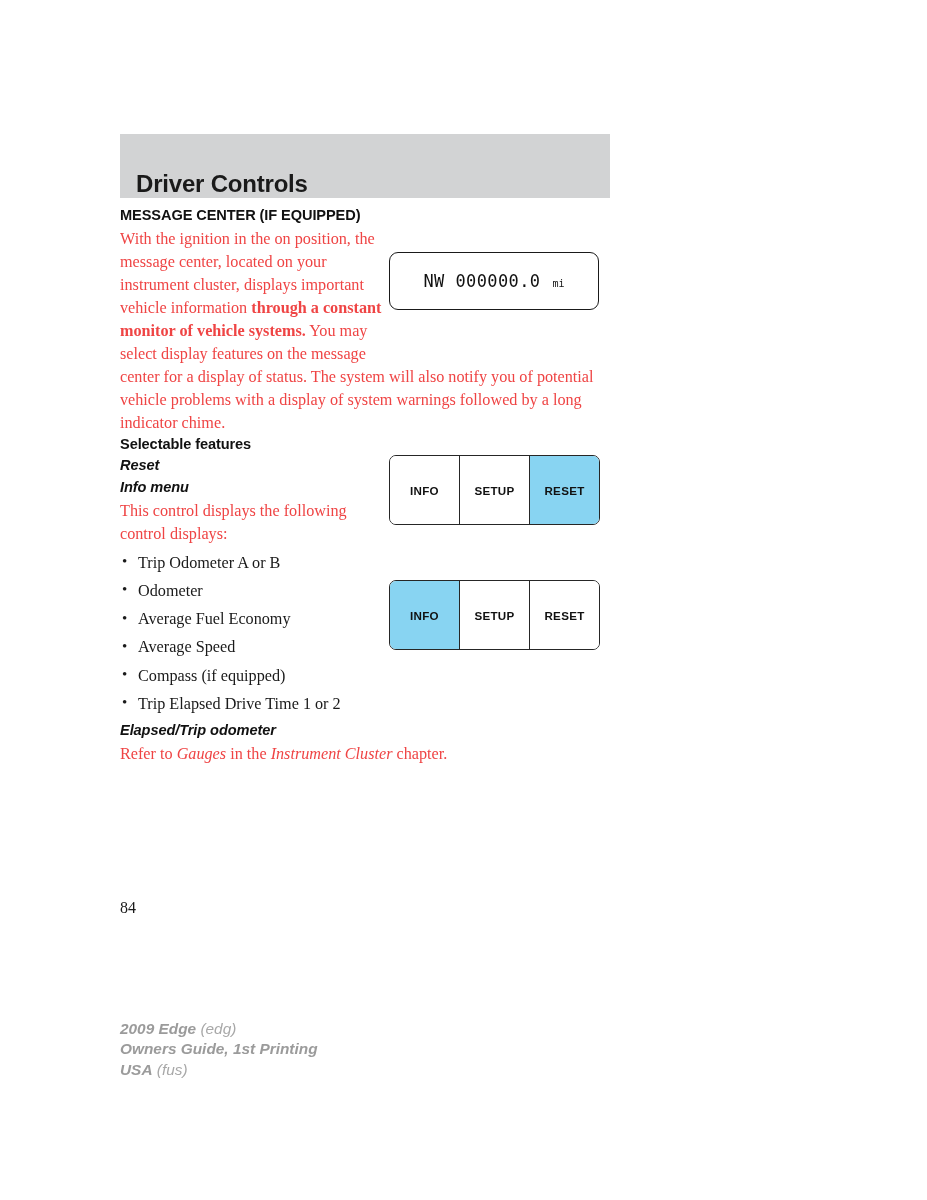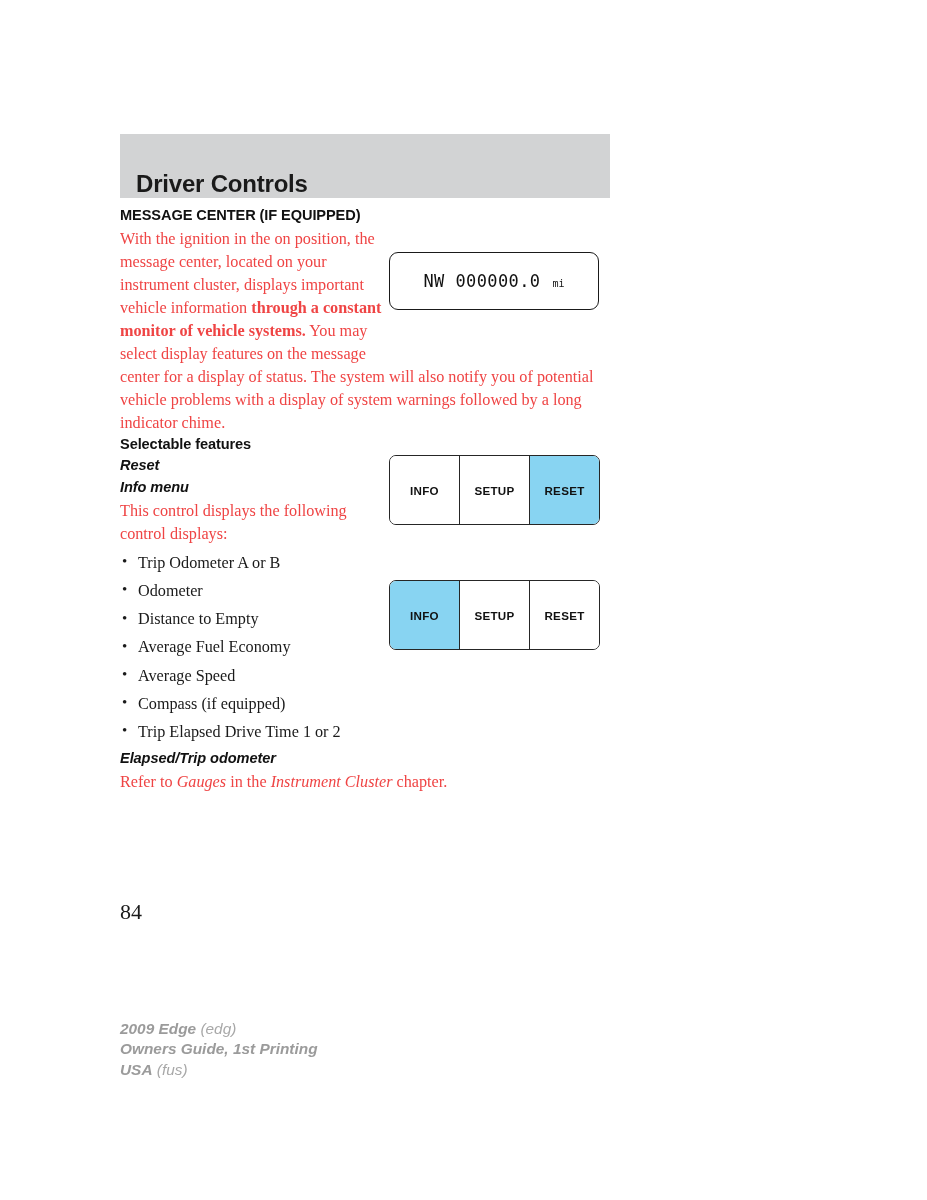--- a/index.html
+++ b/index.html
@@ -181,21 +181,21 @@
     font-size: 15px;
     color: #1a1a1a;
   }
 
   
   .page-number {
     position: absolute;
     left: 120px;
     top: 899px;
     font-family: "Liberation Serif", "DejaVu Serif", serif;
-    font-size: 22px;
+    font-size: 16px;
     color: #1a1a1a;
   }
 
   
   .footer {
     position: absolute;
     left: 120px;
     top: 1019px;
     font-family: "Liberation Sans", "DejaVu Sans", sans-serif;
     font-style: italic;
@@ -253,21 +253,20 @@
     <h2 class="sec-head mt-sel">Selectable features</h2>
 
     <h3 class="sub-head mt-reset">Reset</h3>
 
     <h3 class="sub-head mt-info">Info menu</h3>
     <p class="body mt-p" style="width:262px;">This control displays the following control displays:</p>
 
     <ul class="feature-list">
       <li>Trip Odometer A or B</li>
       <li>Odometer</li>
-      <li>Distance to Empty</li>
       <li>Average Fuel Economy</li>
       <li>Average Speed</li>
       <li>Compass (if equipped)</li>
       <li>Trip Elapsed Drive Time 1 or 2</li>
     </ul>
 
     <h3 class="sub-head mt-odo">Elapsed/Trip odometer</h3>
     <p class="body mt-p"><span>Refer to </span><i>Gauges</i><span> in the </span><i>Instrument Cluster</i><span> chapter.</span></p>
 
   </div>

